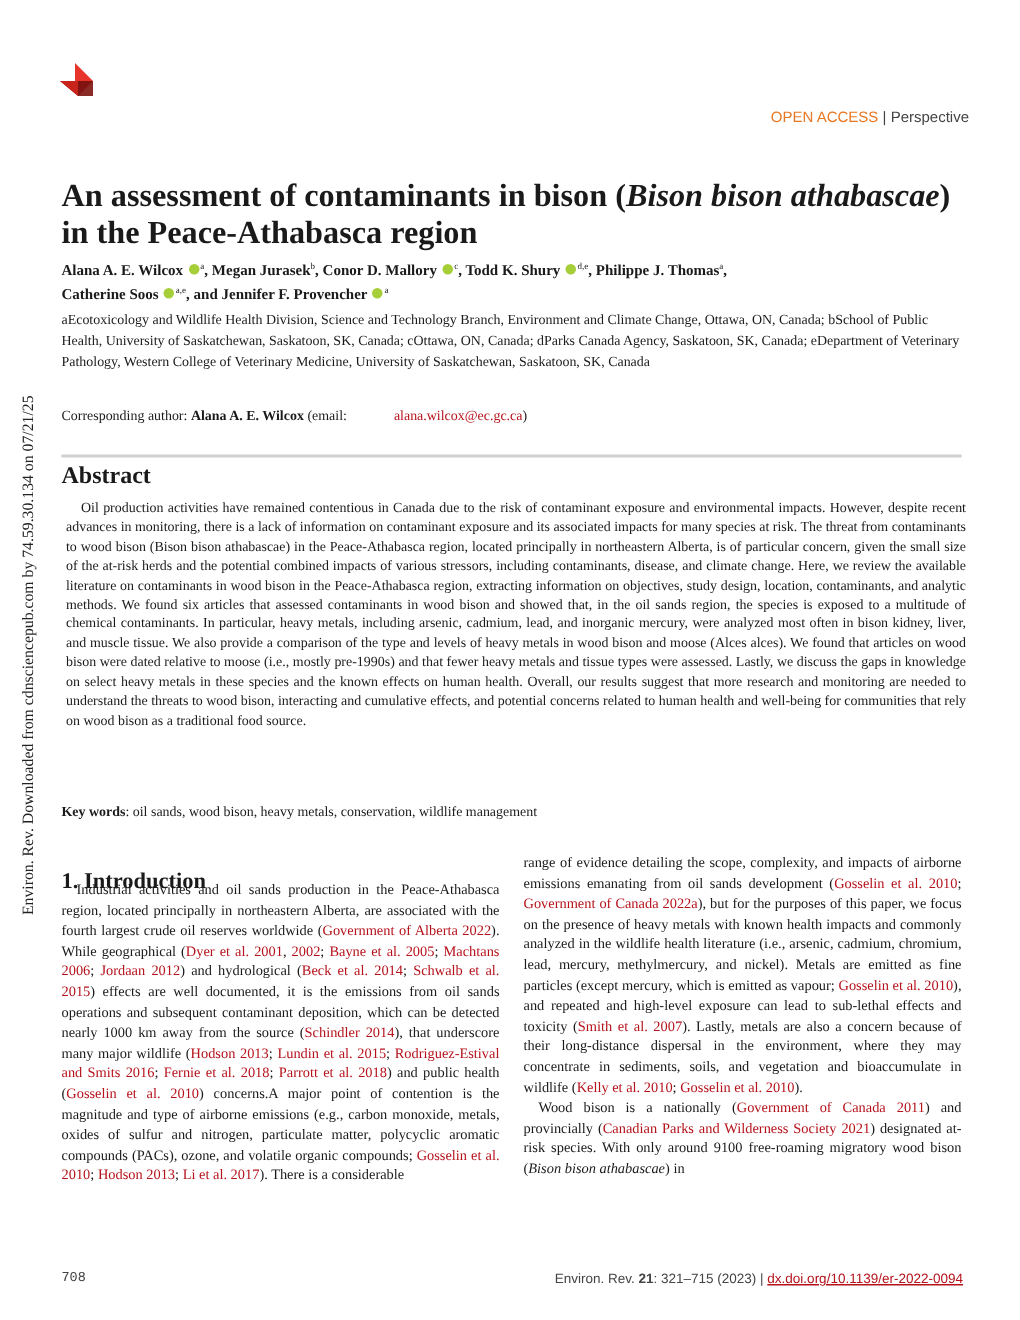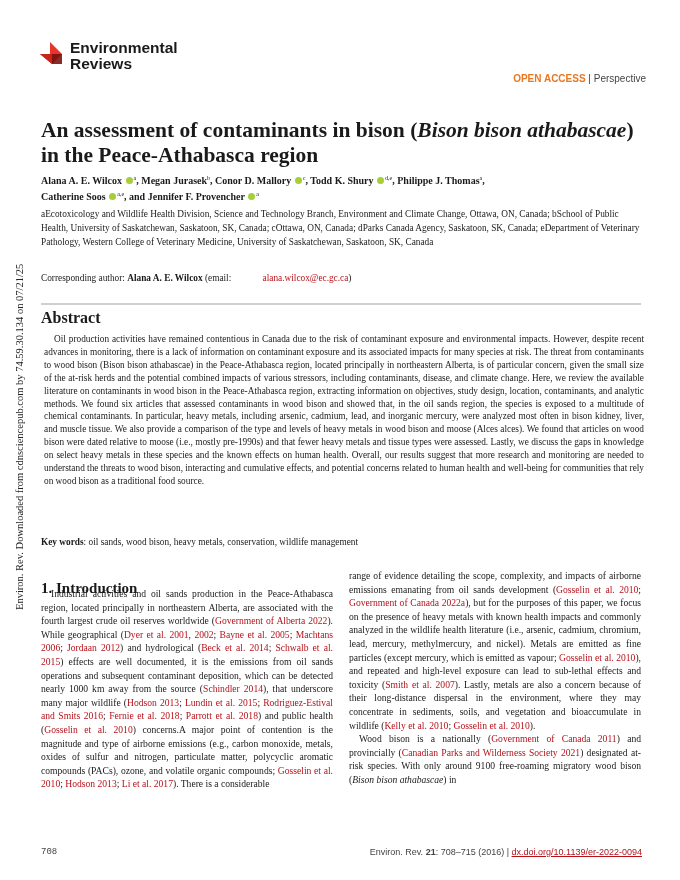--- a/index.html
+++ b/index.html
@@ -3,21 +3,21 @@
 <meta charset="utf-8">
 <style>
   html, body { margin:0; padding:0; background:#fff; }
   body { width:680px; height:880px; position:relative; overflow:hidden; font-family:"Liberation Serif", serif; color:#1a1a1a; }
   .side { position:absolute; left:2px; top:200px; width:14px; height:420px; }
   .side span { position:absolute; left:0; top:0; transform-origin:0 0; transform: translate(12px, 410px) rotate(-90deg); white-space:nowrap; font-family:"Liberation Serif", serif; font-size:10.5px; color:#222; }
   .logo { position:absolute; left:40px; top:40px; display:flex; align-items:flex-start; }
   .logo svg { width:32px; height:26px; margin-top:2px; }
   .logo-text { font-family:"Liberation Sans", sans-serif; font-weight:bold; font-size:15.5px; line-height:16px; color:#1a1a1a; margin-left:-2px; }
   .badge { position:absolute; right:34px; top:73px; font-family:"Liberation Sans", sans-serif; font-size:10px; }
-  .badge .oa { color:#e87722; font-weight:bold; }
+  .badge .oa { color:#e87722; font-weight:normal; }
   .badge .sep, .badge .type { color:#444; }
   h1 { position:absolute; left:41px; top:118px; width:600px; margin:0; font-family:"Liberation Serif", serif; font-size:21.5px; line-height:25px; font-weight:bold; color:#1a1a1a; }
   h1 i { font-style:italic; }
   .authors { position:absolute; left:41px; top:172px; width:600px; font-size:10px; line-height:12.5px; font-weight:bold; }
   .orcid { display:inline-block; width:7px; height:7px; border-radius:50%; background:#a6ce39; margin:0 1px; vertical-align:0; }
   .affil { position:absolute; left:41px; top:207px; width:600px; font-size:9.3px; line-height:14.2px; }
   .corr { position:absolute; left:41px; top:273px; width:600px; font-size:9.3px; }
   .corr a { color:#b5121b; text-decoration:none;padding-left:29px; }
   .rule { position:absolute; left:41px; top:303px; width:600px; height:2px; background:#d0d0d0; }
   .abs-h { position:absolute; left:41px; top:309px; font-size:16px; font-weight:bold; margin:0; }
@@ -40,24 +40,20 @@
     <span>Environ. Rev. Downloaded from cdnsciencepub.com by 74.59.30.134 on 07/21/25</span>
   </div>
 
 <div class="logo">
   <svg viewBox="0 0 32 26">
     <polygon points="10,0 22,12 10,12" fill="#e8352b"></polygon>
     <polygon points="0,12 22,12 12,22" fill="#a31d16"></polygon>
     <polygon points="12,12 22,12 22,22 12,22" fill="#7d1410" opacity="0.9"></polygon>
     <polygon points="0,12 12,12 12,22" fill="#c9241b"></polygon>
   </svg>
-  <div class="logo-text">
-    <div>Environmental</div>
-    <div>Reviews</div>
-  </div>
 </div>
 
 <div class="badge">
   <span class="oa">OPEN ACCESS</span>
   <span class="sep">|</span>
   <span class="type">Perspective</span>
 </div>
 
 <h1><span>An assessment of contaminants in bison (</span><i>Bison bison athabascae</i><span>) in the Peace-Athabasca region</span></h1>
 
@@ -82,14 +78,14 @@
 <div class="col col1">
     <p id="c1">Industrial activities and oil sands production in the Peace-Athabasca region, located principally in northeastern Alberta, are associated with the fourth largest crude oil reserves worldwide (<span class="ref">Government of Alberta 2022</span>). While geographical (<span class="ref">Dyer et al. 2001</span>, <span class="ref">2002</span>; <span class="ref">Bayne et al. 2005</span>; <span class="ref">Machtans 2006</span>; <span class="ref">Jordaan 2012</span>) and hydrological (<span class="ref">Beck et al. 2014</span>; <span class="ref">Schwalb et al. 2015</span>) effects are well documented, it is the emissions from oil sands operations and subsequent contaminant deposition, which can be detected nearly 1000 km away from the source (<span class="ref">Schindler 2014</span>), that underscore many major wildlife (<span class="ref">Hodson 2013</span>; <span class="ref">Lundin et al. 2015</span>; <span class="ref">Rodriguez-Estival and Smits 2016</span>; <span class="ref">Fernie et al. 2018</span>; <span class="ref">Parrott et al. 2018</span>) and public health (<span class="ref">Gosselin et al. 2010</span>) concerns.A major point of contention is the magnitude and type of airborne emissions (e.g., carbon monoxide, metals, oxides of sulfur and nitrogen, particulate matter, polycyclic aromatic compounds (PACs), ozone, and volatile organic compounds; <span class="ref">Gosselin et al. 2010</span>; <span class="ref">Hodson 2013</span>; <span class="ref">Li et al. 2017</span>). There is a considerable</p>
   </div>
 <div class="col col2">
   <p id="c2a" style="text-indent:0">range of evidence detailing the scope, complexity, and impacts of airborne emissions emanating from oil sands development (<span class="ref">Gosselin et al. 2010</span>; <span class="ref">Government of Canada 2022a</span>), but for the purposes of this paper, we focus on the presence of heavy metals with known health impacts and commonly analyzed in the wildlife health literature (i.e., arsenic, cadmium, chromium, lead, mercury, methylmercury, and nickel). Metals are emitted as fine particles (except mercury, which is emitted as vapour; <span class="ref">Gosselin et al. 2010</span>), and repeated and high-level exposure can lead to sub-lethal effects and toxicity (<span class="ref">Smith et al. 2007</span>). Lastly, metals are also a concern because of their long-distance dispersal in the environment, where they may concentrate in sediments, soils, and vegetation and bioaccumulate in wildlife (<span class="ref">Kelly et al. 2010</span>; <span class="ref">Gosselin et al. 2010</span>).</p>
   <p id="c2b">Wood bison is a nationally (<span class="ref">Government of Canada 2011</span>) and provincially (<span class="ref">Canadian Parks and Wilderness Society 2021</span>) designated at-risk species. With only around 9100 free-roaming migratory wood bison (<i>Bison bison athabascae</i>) in</p>
 </div>
 
 <div class="pg">708</div>
 <div class="cite">
-  <span>Environ. Rev.</span> <b>21</b><span>: 708–715 (2016) | </span><a>dx.doi.org/10.1139/er-2022-0094</a>
+  <span>Environ. Rev.</span> <b>21</b><span>: 321–715 (2023) | </span><a>dx.doi.org/10.1139/er-2022-0094</a>
 </div>
 
 </body></html>

